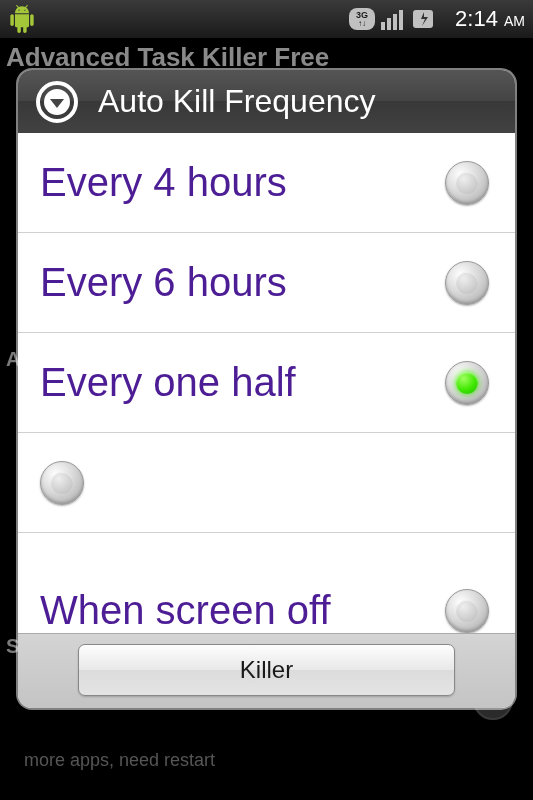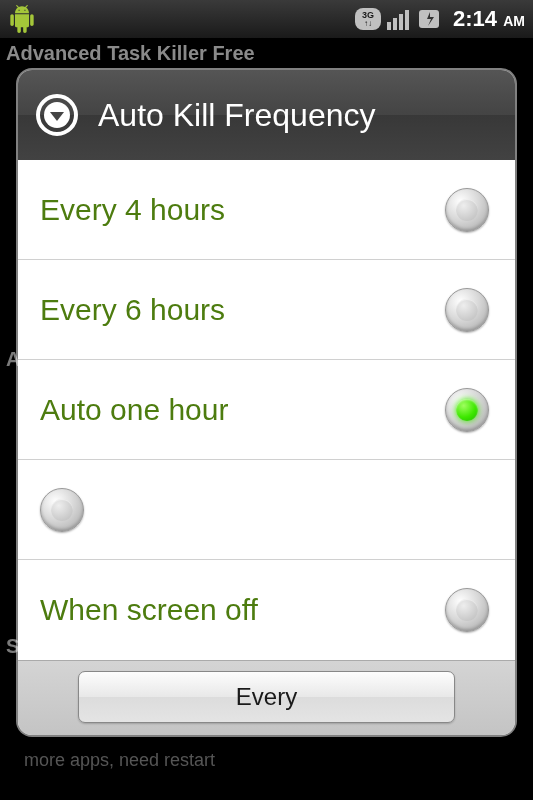--- a/index.html
+++ b/index.html
@@ -52,32 +52,32 @@
       width: 24px;
       height: 22px;
     }
     .icon-battery {
       width: 26px;
       height: 22px;
     }
     .clock {
       color: #fff;
       font-size: 22px;
-      font-weight: bold;
-      margin-left: 4px;
+      font-weight: normal;
+      margin-left: 12px;
     }
     .clock .ampm {
       font-size: 14px;
     }
     .bg-app-title {
       position: absolute;
       top: 42px;
       left: 6px;
       color: #8a8a8a;
-      font-size: 20px;
+      font-size: 26px;
       font-weight: bold;
     }
     .bg-section-label1 {
       position: absolute;
       top: 348px;
       left: 6px;
       color: #7a7a7a;
       font-size: 20px;
       font-weight: bold;
     }
@@ -121,21 +121,21 @@
       right: 18px;
       background: #f8f8f8;
       border-radius: 14px;
       box-shadow: 0 0 0 2px rgba(255,255,255,0.5);
       overflow: hidden;
       display: flex;
       flex-direction: column;
     }
     .dialog-header {
       background: linear-gradient(to bottom, #555, #444 50%, #383838 50%, #424242);
-      height: 90px;
+      height: 63px;
       display: flex;
       align-items: center;
       padding: 0 18px;
       gap: 20px;
     }
     .header-icon {
       width: 42px;
       height: 42px;
       flex-shrink: 0;
     }
@@ -147,24 +147,24 @@
       background: #fff;
     }
     .option {
       height: 100px;
       display: flex;
       align-items: center;
       justify-content: space-between;
       padding: 0 26px 0 22px;
       border-bottom: 1px solid #d0d0d0;
     }
-    .option:last-child { border-bottom: none; }
+    .option:last-child { border-bottom: none; align-items: flex-end; }
     .option-label {
-      color: #4d7c0f;
-      font-size: 30px;
+      color: #4c1d95;
+      font-size: 40px;
     }
     .radio {
       width: 44px;
       height: 44px;
       border-radius: 50%;
       background: radial-gradient(circle at 35% 30%, #fff, #d8d8d8 45%, #c0c0c0 70%, #b0b0b0);
       box-shadow: inset 0 -2px 3px rgba(0,0,0,0.2), 0 1px 2px rgba(0,0,0,0.3);
       border: 1px solid #999;
       display: flex;
       align-items: center;
@@ -252,33 +252,33 @@
           <span class="radio-inner"></span>
         </span>
     </div>
     <div class="option">
       <span class="option-label">Every 6 hours</span>
       <span class="radio">
           <span class="radio-inner"></span>
         </span>
     </div>
     <div class="option">
-      <span class="option-label">Auto one hour</span>
+      <span class="option-label">Every one half</span>
       <span class="radio selected">
           <span class="radio-inner"></span>
         </span>
     </div>
     <div class="option">
       <span class="radio">
           <span class="radio-inner"></span>
         </span>
     </div>
     <div class="option">
       <span class="option-label">When screen off</span>
       <span class="radio">
           <span class="radio-inner"></span>
         </span>
     </div>
   </div>
   <div class="dialog-footer">
-    <button class="cancel-btn">Every</button>
+    <button class="cancel-btn">Killer</button>
   </div>
 </div>
 
 </body></html>

